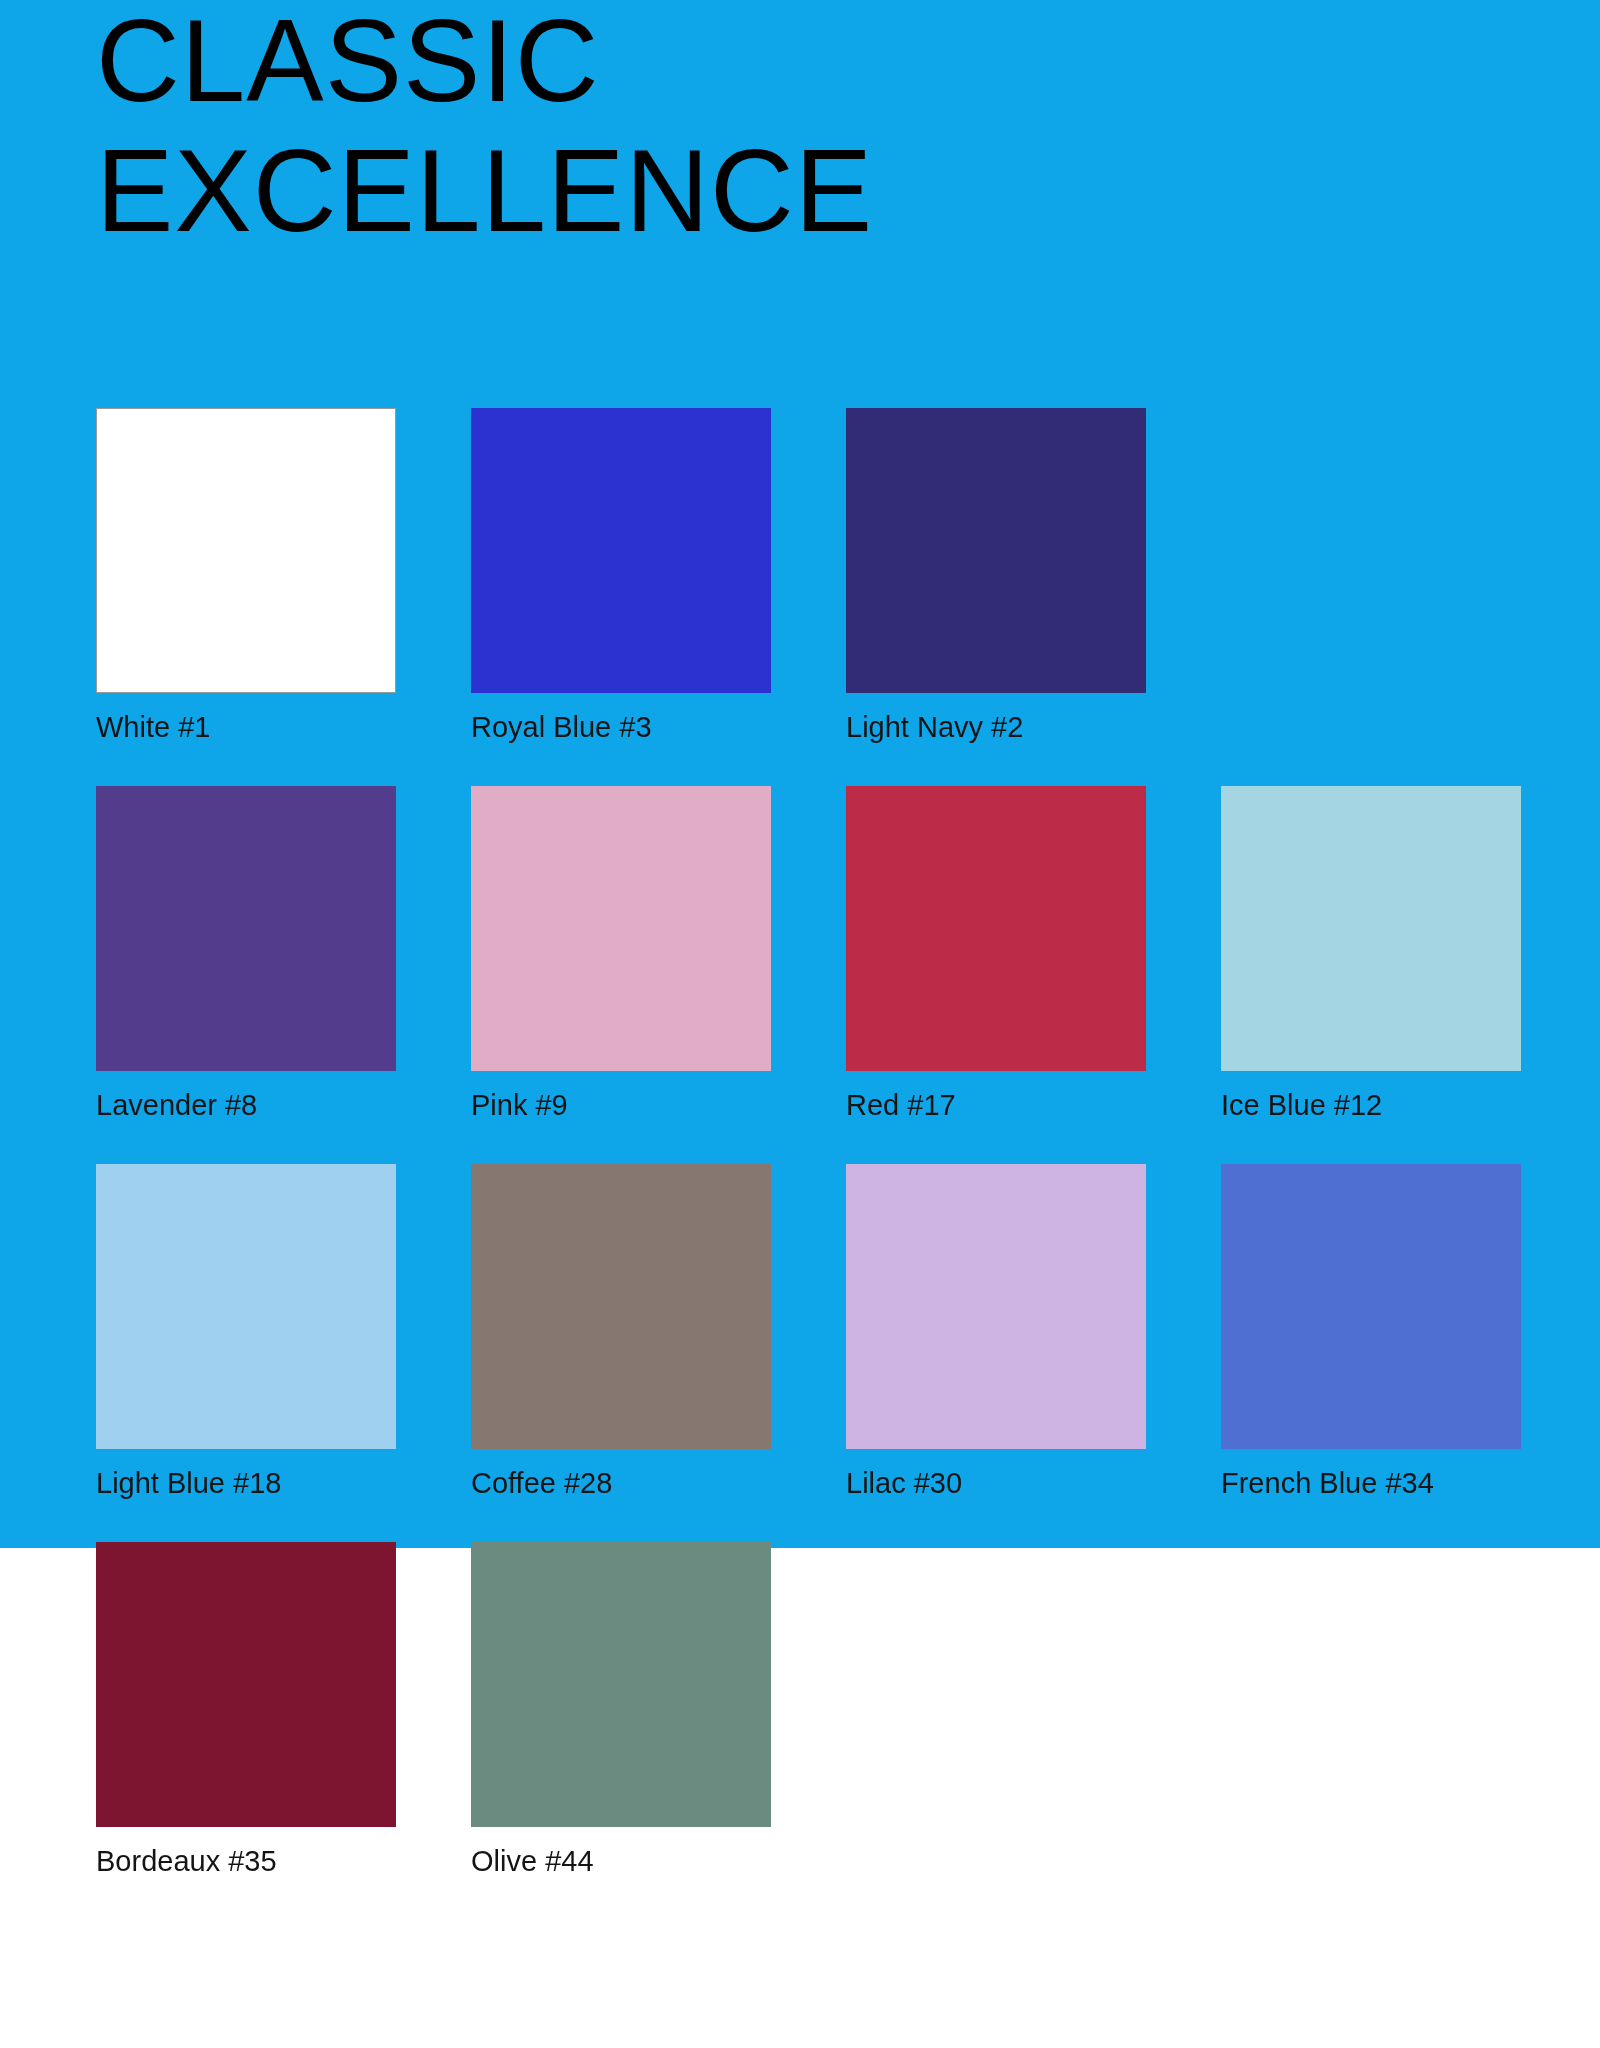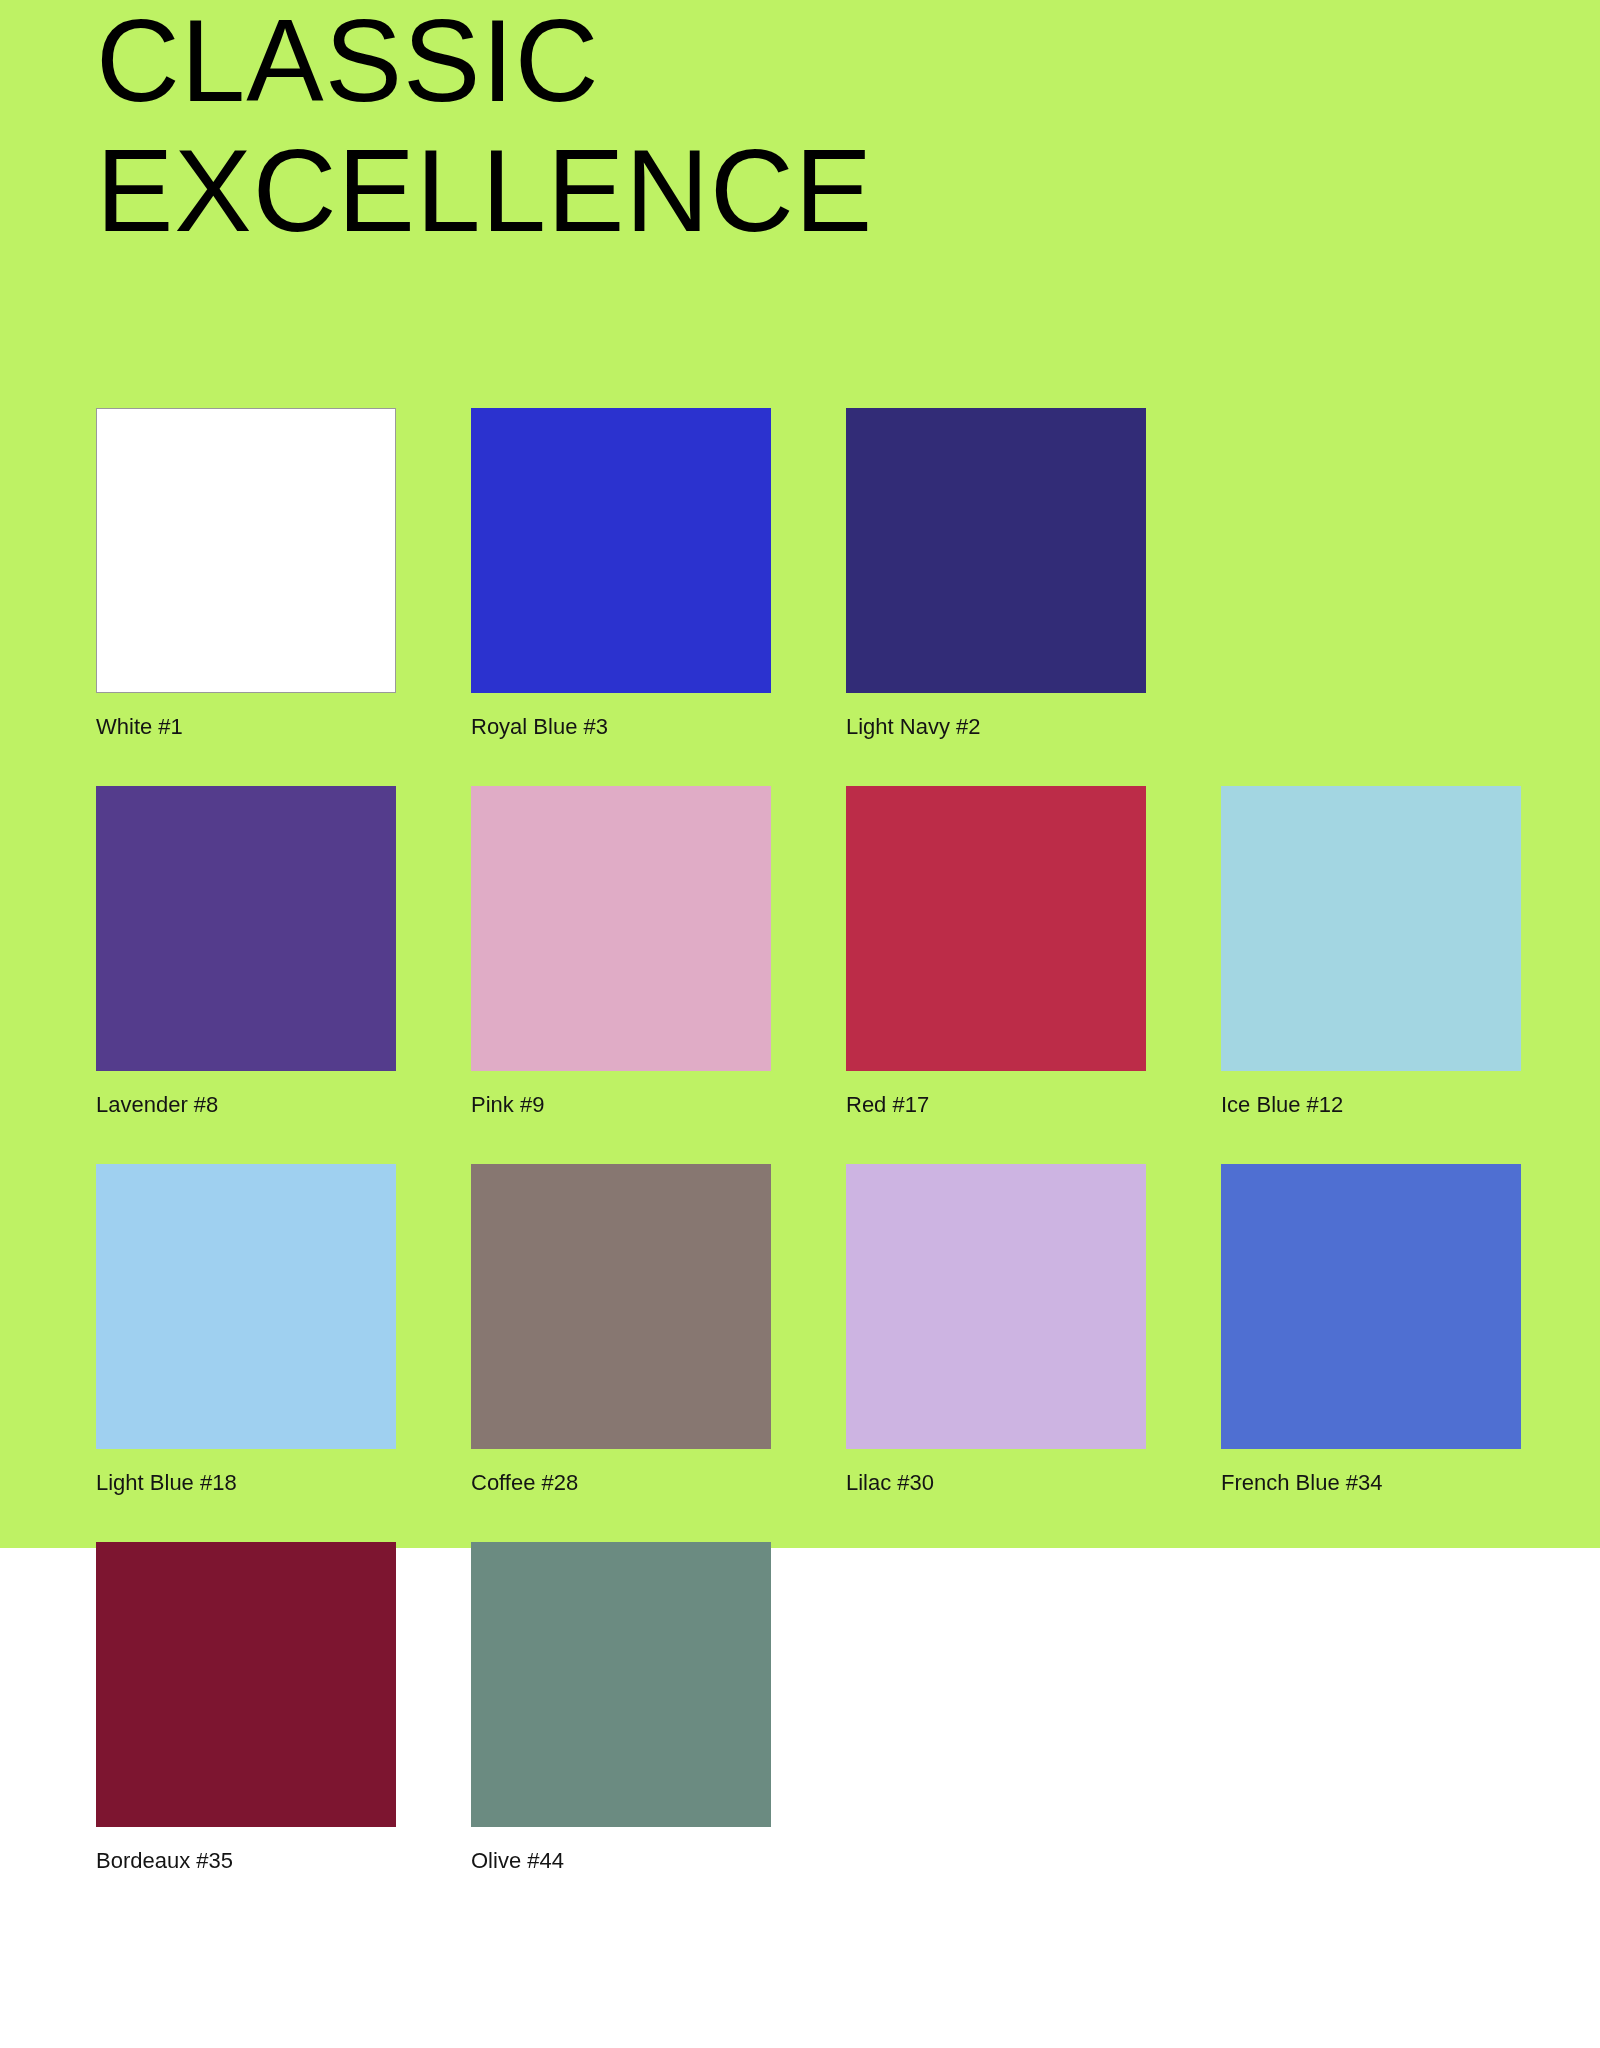--- a/index.html
+++ b/index.html
@@ -14,21 +14,21 @@
     color: #111111;
     overflow: hidden;
     position: relative;
   }
   .page {
     position: absolute;
     left: 0;
     top: 0;
     width: 1600px;
     height: 1548px;
-    background: #bef264;
+    background: #0ea5e9;
   }
   .title-block {
     position: absolute;
     left: 96px;
     top: -4px;
     width: 1300px;
   }
   .title-line {
     font-family: "Liberation Sans", sans-serif;
     font-weight: 300;
@@ -59,21 +59,21 @@
   .swatch-chip {
     width: 300px;
     height: 285px;
     box-sizing: border-box;
   }
   .swatch-chip.outlined {
     border: 1px solid #9a9a9a;
   }
   .swatch-label {
     margin-top: 14px;
-    font-size: 22px;
+    font-size: 29px;
     line-height: 40px;
     font-weight: 400;
     color: #141414;
     white-space: nowrap;
   }
 </style>
 </head>
 <body>
 
 <div class="page">

